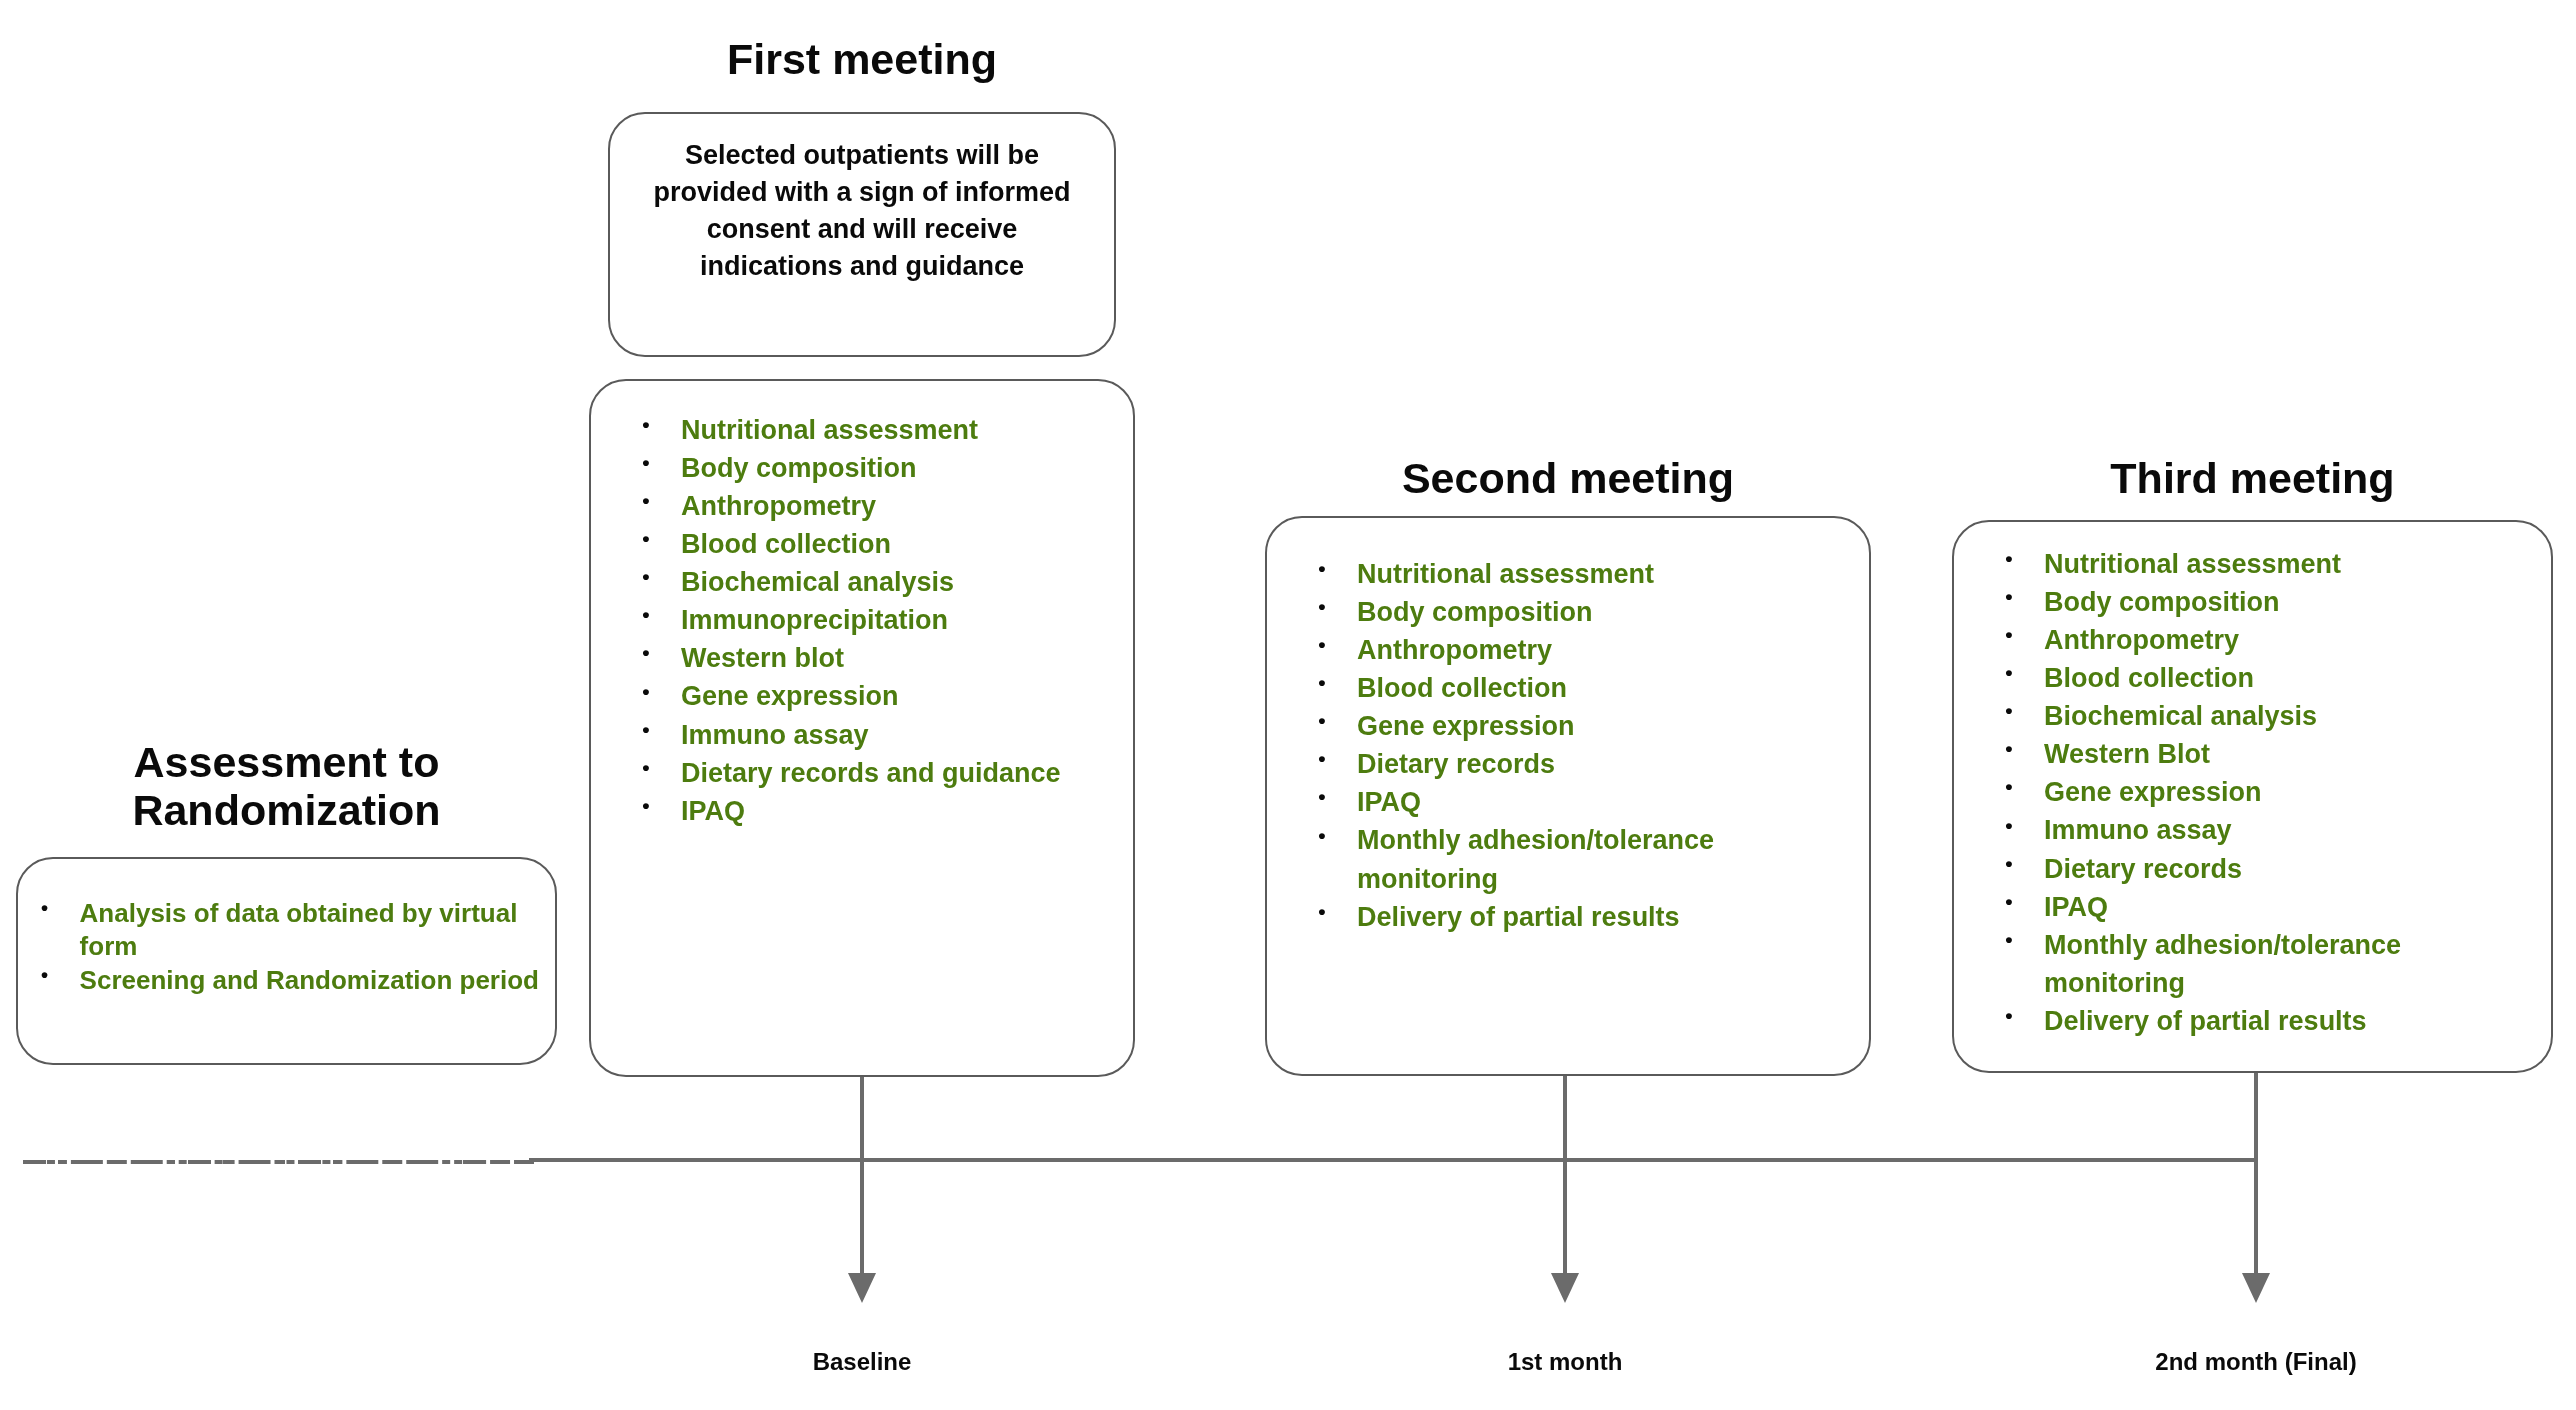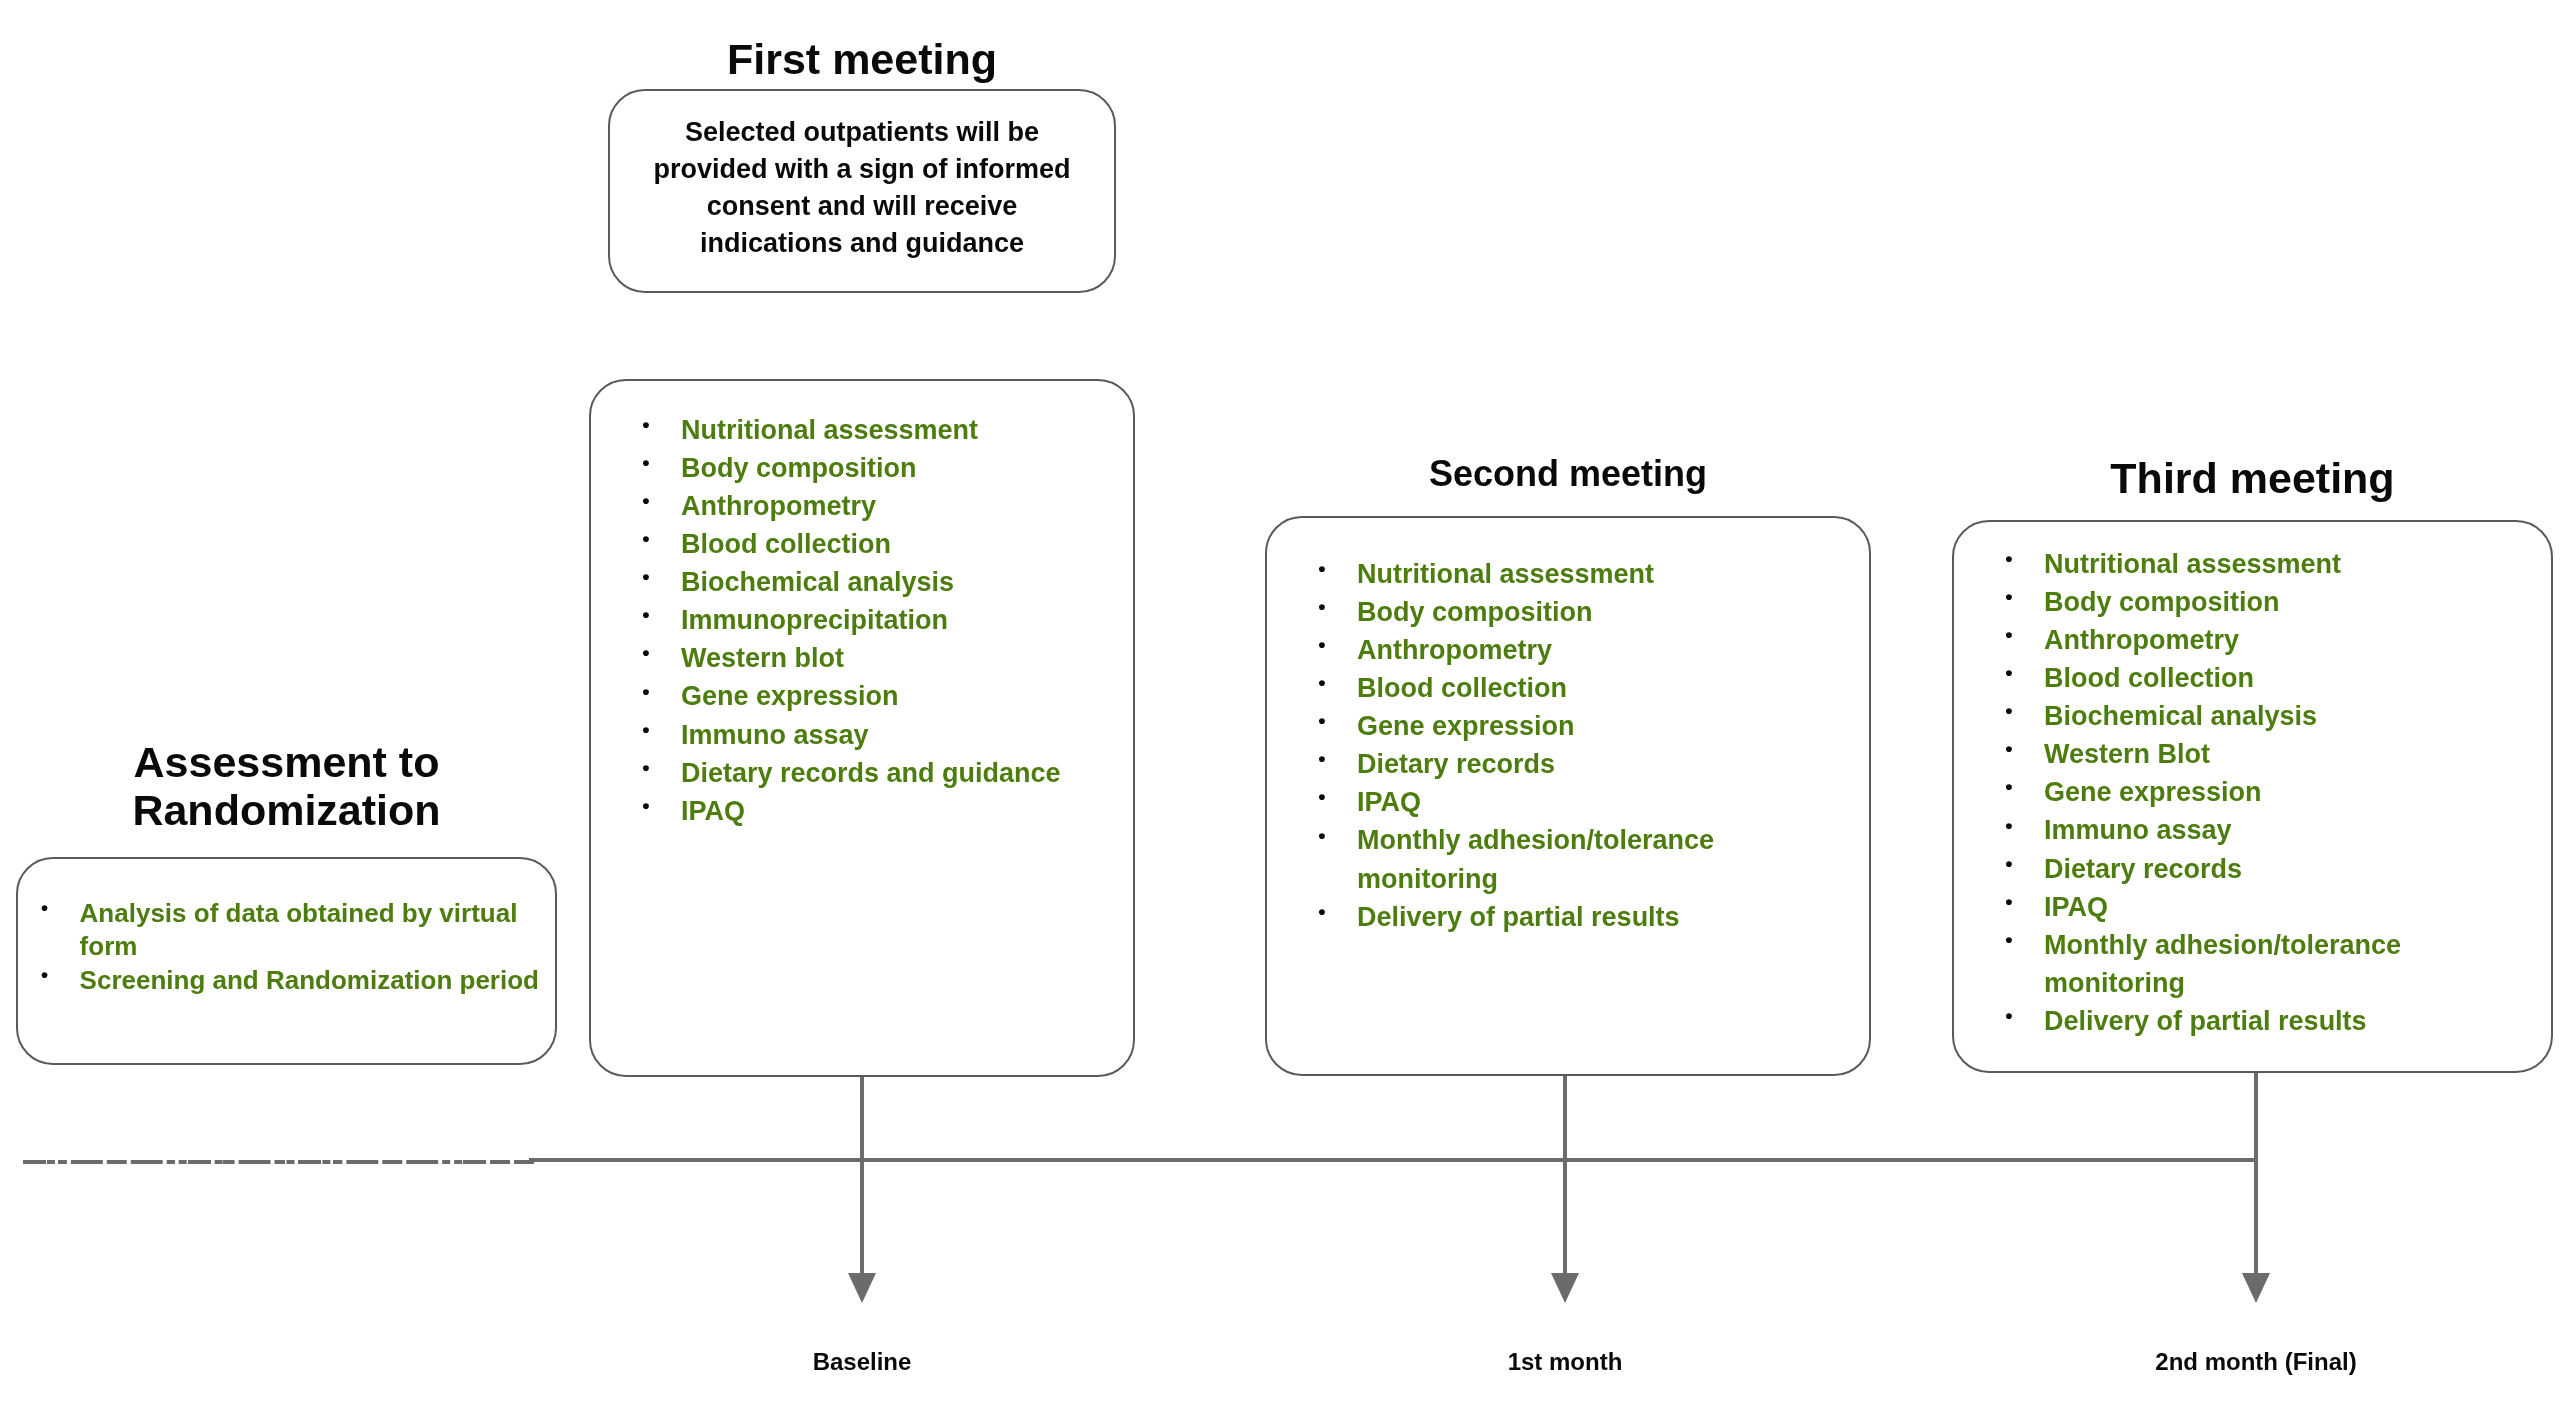--- a/index.html
+++ b/index.html
@@ -23,33 +23,33 @@
   .phase-title {
     position: absolute;
     font-weight: bold;
     color: #0a0a0a;
     text-align: center;
     letter-spacing: 0px;
     line-height: 1.12;
     margin-top: 33px;
   }
   #title-first    { left: 608px;  top: 1.8px;   width: 508px; font-size: 43px; }
-  #title-second   { left: 1265px; top: 421px; width: 606px; font-size: 36px; }
+  #title-second   { left: 1265px; top: 421px; width: 606px; font-size: 43px; }
   #title-third    { left: 1952px; top: 421px; width: 601px; font-size: 43px; }
   #title-assess   { left: 16px;   top: 705px; width: 541px; font-size: 43px; }
 
   
   .box {
     position: absolute;
     border: 2.6px solid #5a5a5a;
     border-radius: 37px;
     background: #ffffff;
     box-sizing: border-box;
   }
-  #box-consent      { left: 608px;  top: 89px;  width: 508px;  height: 204px; }
+  #box-consent      { left: 608px;  top: 112px;  width: 508px;  height: 245px; }
   #box-first-list   { left: 589px;  top: 379px;  width: 546px;  height: 698px; }
   #box-second-list  { left: 1265px; top: 516px;  width: 606px;  height: 560px; }
   #box-third-list   { left: 1952px; top: 520px;  width: 601px;  height: 553px; }
   #box-assess-list  { left: 16px;   top: 857px;  width: 541px;  height: 208px; }
 
   
   .para {
     position: absolute;
     left: 30px;
     right: 30px;

